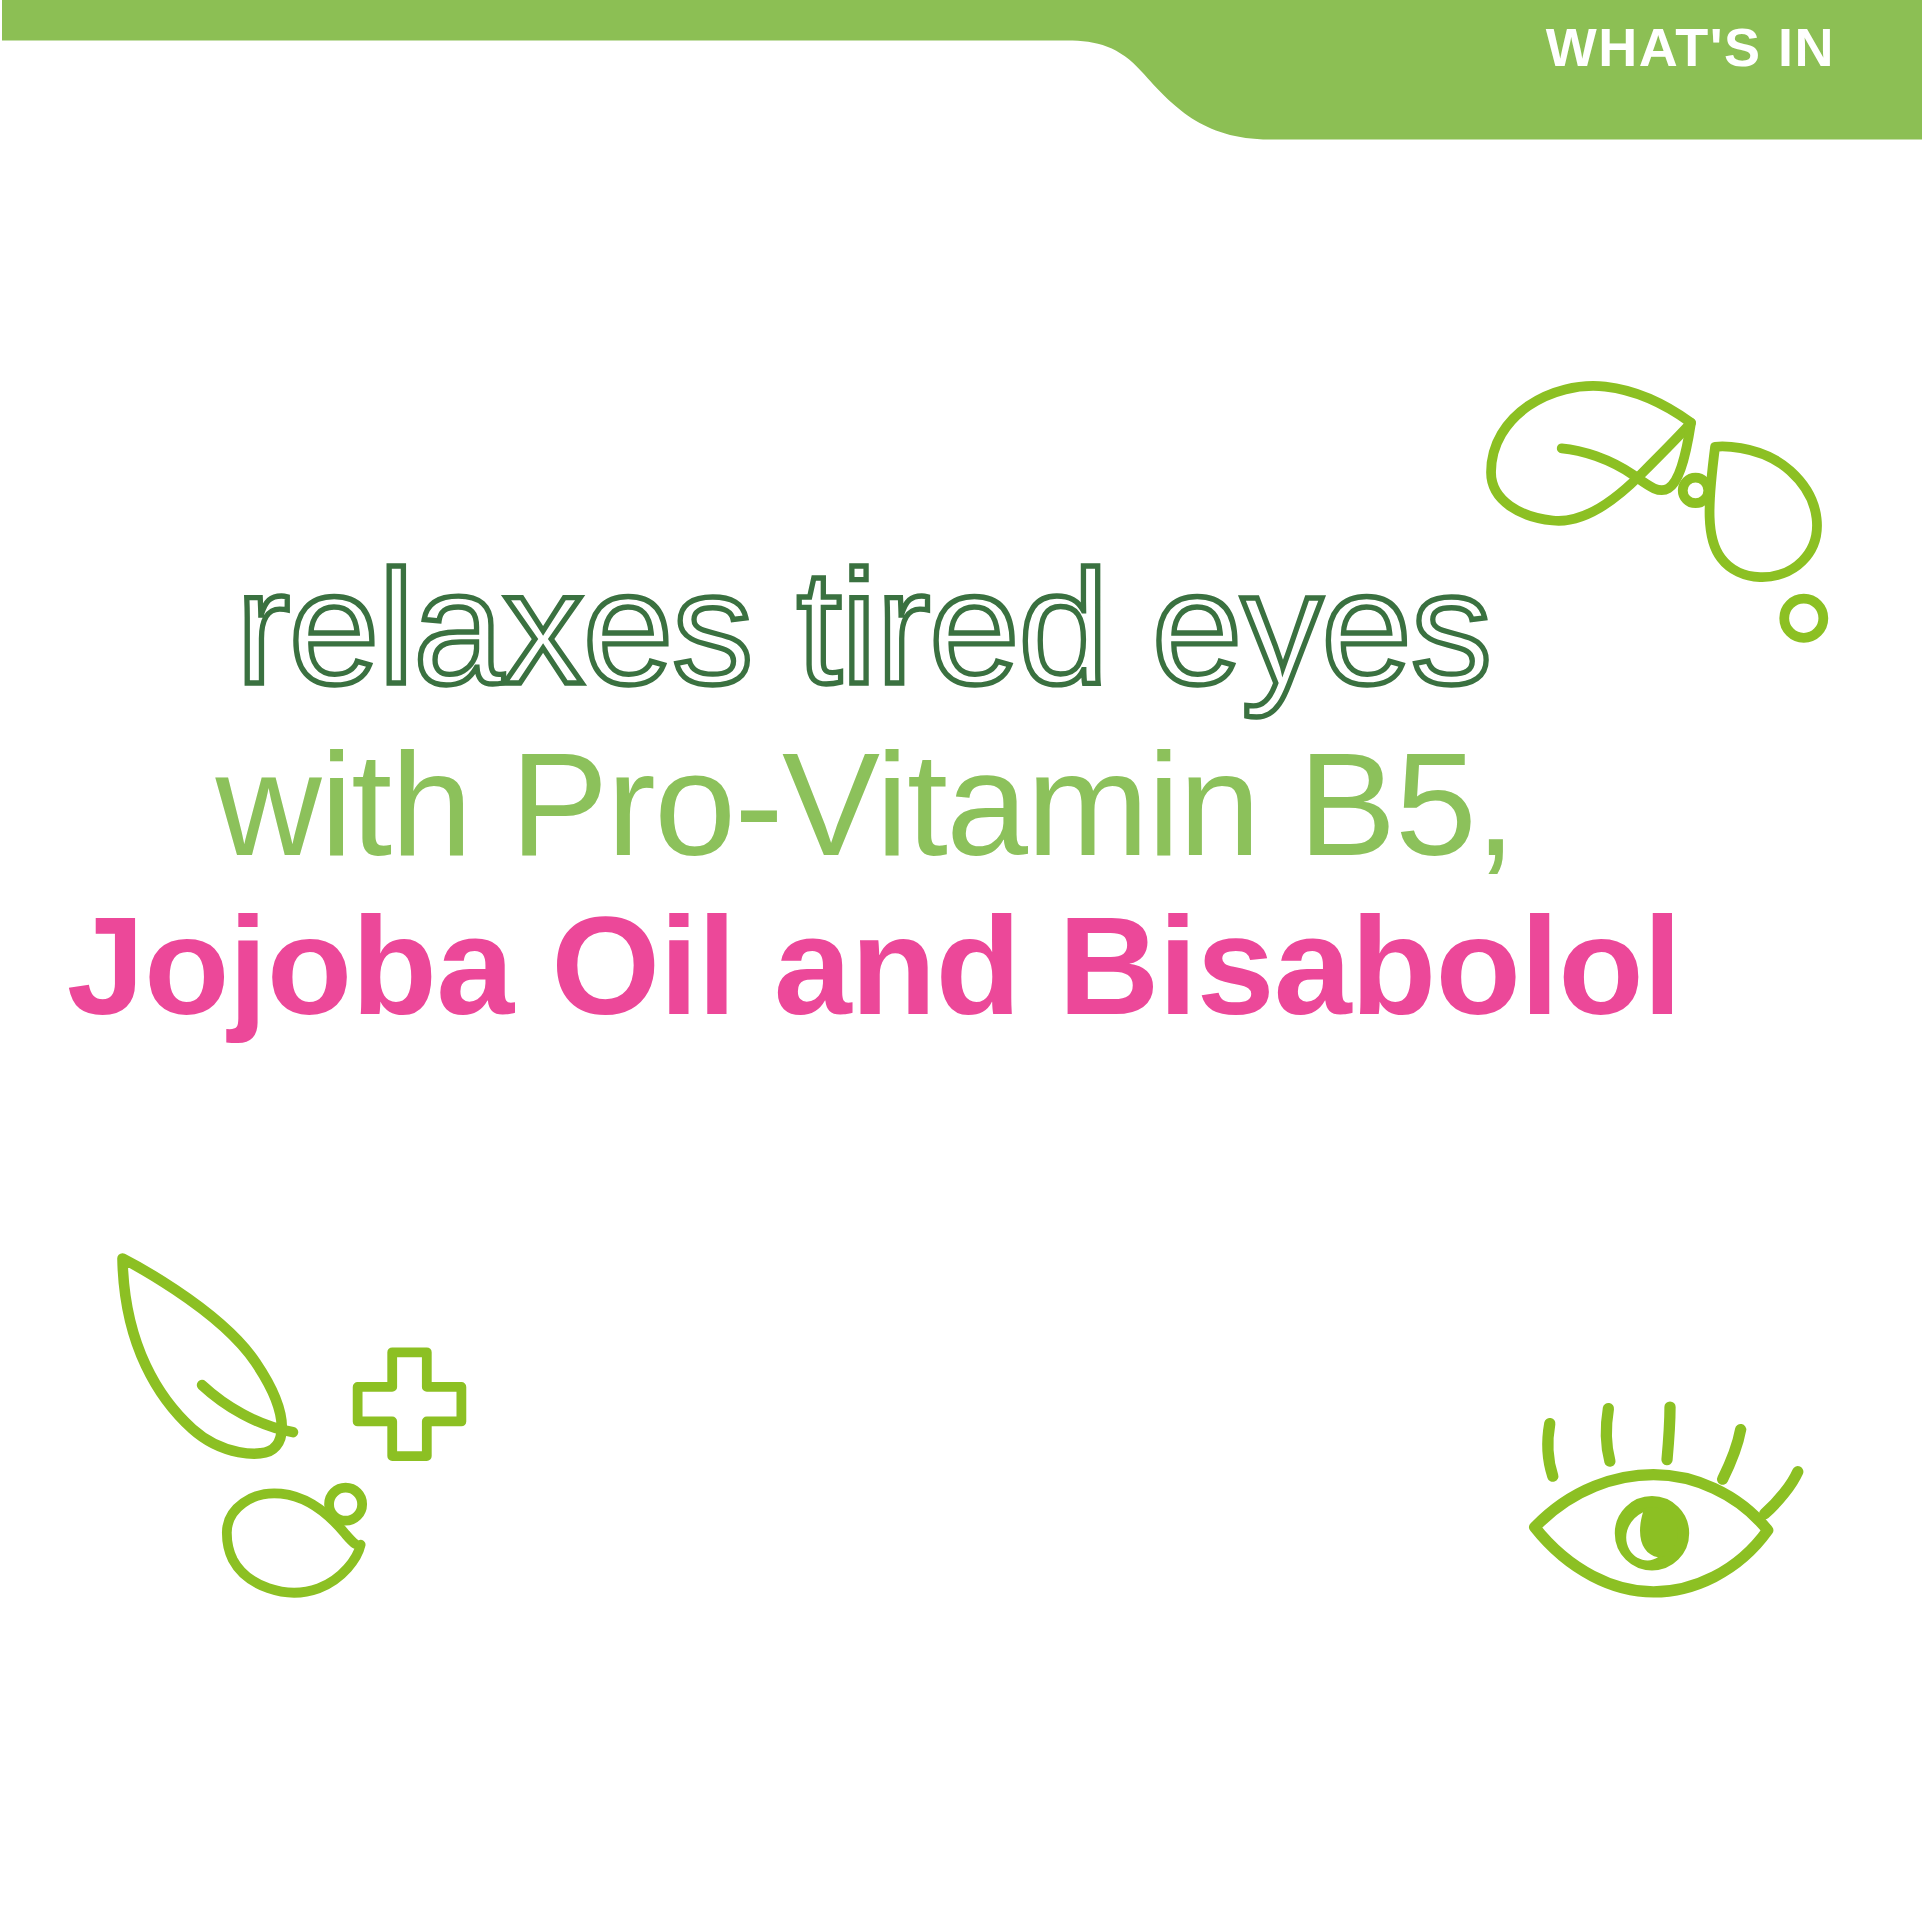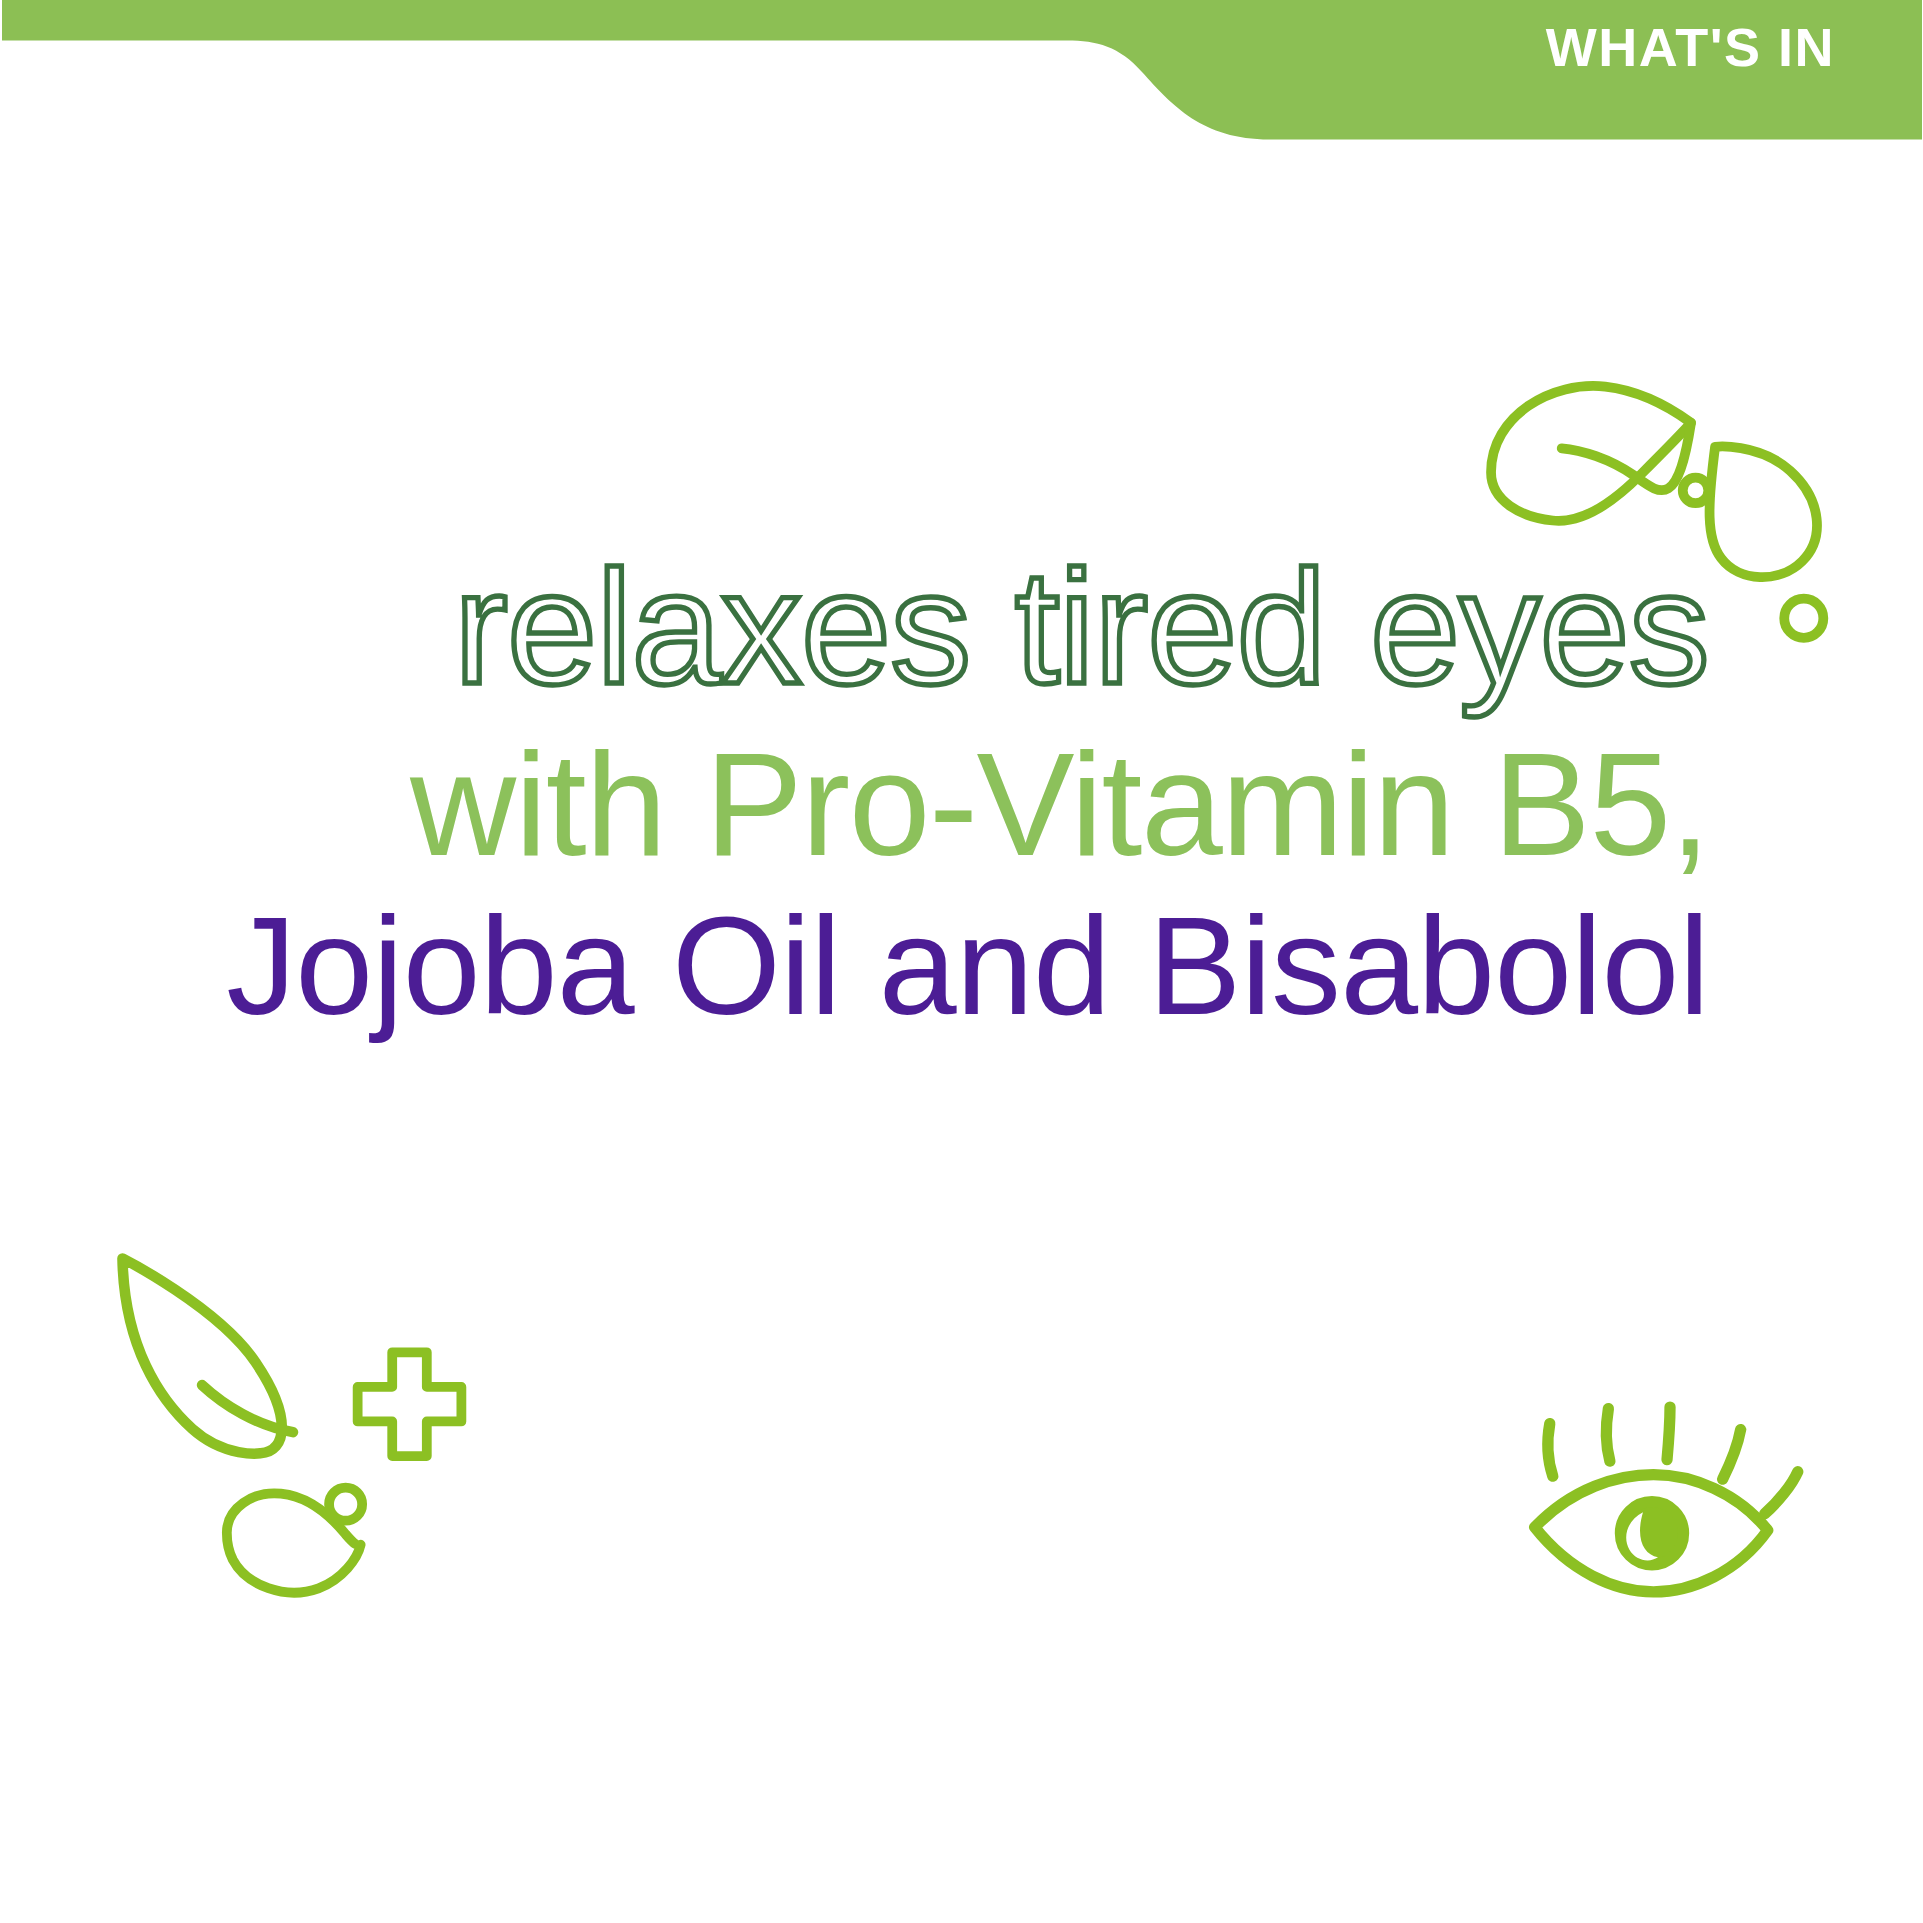--- a/index.html
+++ b/index.html
@@ -38,21 +38,21 @@
     line-height: 1.0;
     white-space: nowrap;
   }
 
   
   #headline-block {
     position: absolute;
     left: 0;
     top: 546px;
     width: 1709px;
-    text-align: right;
+    text-align: center;
   }
 
   .hl-line {
     display: block;
     white-space: nowrap;
     line-height: 1.0;
   }
 
   
   #headline-line-1 {
@@ -81,22 +81,22 @@
     font-weight: bold;
     color: #3a7140;
     letter-spacing: -0.8px;
     margin-bottom: 21px;
     padding-left: 19.5px;
   }
 
   
   #headline-line-4 {
     font-size: 140px;
-    font-weight: normal;
-    color: #4c1d95;
+    font-weight: bold;
+    color: #ec4899;
     letter-spacing: -0.8px;
     padding-left: 39px;
   }
 
   
   .deco {
     position: absolute;
     pointer-events: none;
   }
   #deco-top-right  { top: 376px;  left: 1473px; }

